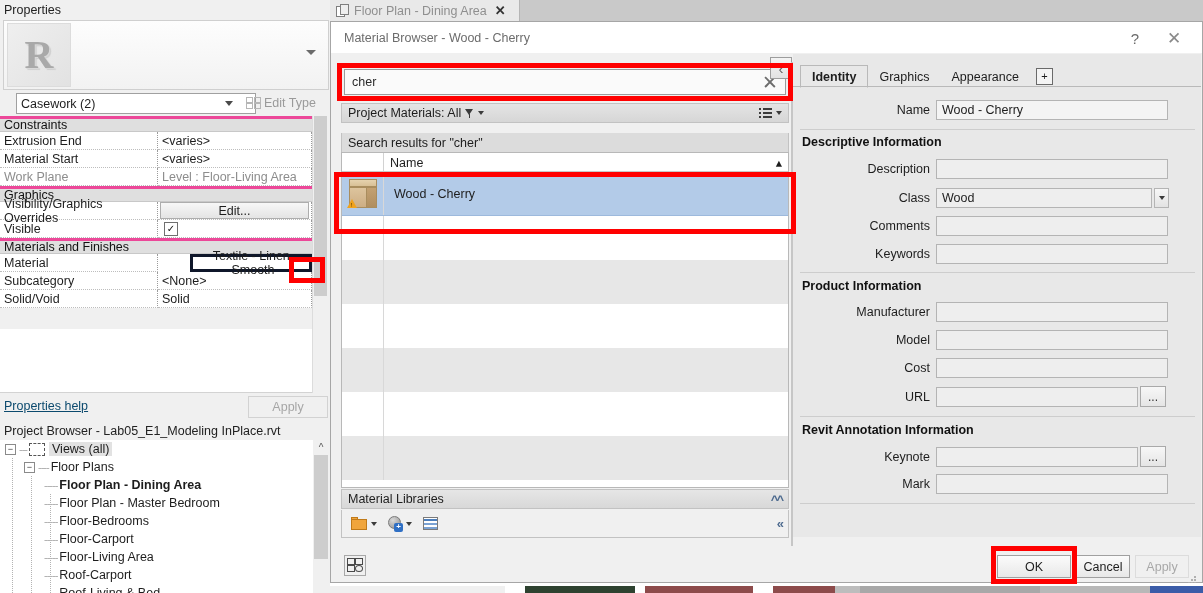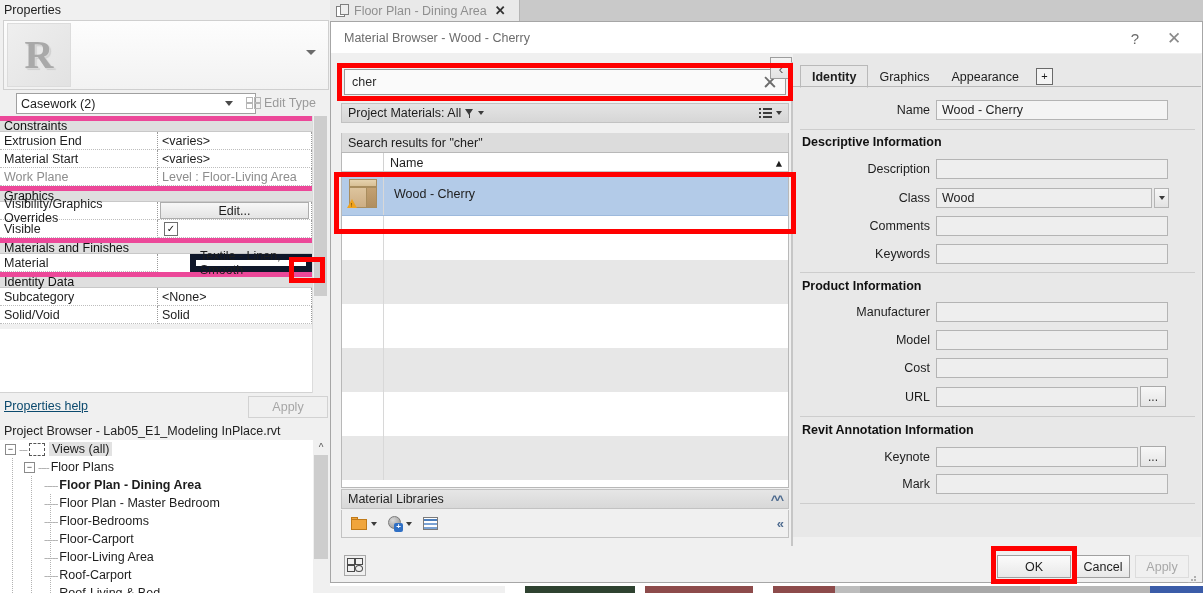--- a/index.html
+++ b/index.html
@@ -29,38 +29,38 @@
      border-left:4px solid transparent;border-right:4px solid transparent;border-top:5px solid #4a4a4a;}
   #edit-type{left:246px;top:94px;height:18px;display:flex;align-items:center;gap:4px;color:#9a9a9a;font-size:12.5px;}
   .et-ico{width:14px;height:12px;position:relative;}
   .et-ico i{position:absolute;border:1px solid #b6b6b6;display:block;}
   .et-ico i:nth-child(1){left:0;top:0;width:5px;height:4px;}
   .et-ico i:nth-child(2){left:8px;top:0;width:5px;height:4px;}
   .et-ico i:nth-child(3){left:0;top:6px;width:5px;height:4px;}
   .et-ico i:nth-child(4){left:8px;top:6px;width:5px;height:4px;}
   
   #pgrid{left:0;top:116px;width:326px;}
-  .pgroup{height:16px;background:#dfdfdf;border-top:5px solid #ec4899;border-bottom:1px solid #c8c8c8;
+  .pgroup{height:16px;background:#dfdfdf;border-top:3px solid #ec4899;border-bottom:1px solid #c8c8c8;
      display:flex;align-items:center;justify-content:space-between;padding:0 6px 0 4px;
      font-size:12.5px;color:#111;box-sizing:border-box;}
   .chev{font-size:11px;color:#4a4a4a;line-height:1;}
   .prow{height:18px;display:flex;align-items:stretch;background:#fff;box-sizing:border-box;}
   .pname{width:158px;padding-left:4px;display:flex;align-items:center;font-size:12.5px;
      border-right:1px dotted #9a9a9a;border-bottom:1px dotted #bdbdbd;box-sizing:border-box;}
   .pval{flex:1;padding-left:4px;display:flex;align-items:center;font-size:12.5px;
-     border-bottom:1px dotted #bdbdbd;border-right:1px dotted #9a9a9a;box-sizing:border-box;}
+     border-bottom:1px dotted #bdbdbd;border-right:1px dotted #9a9a9a;box-sizing:border-box;text-align:center;}
   .pend{width:14px;border-bottom:1px dotted #bdbdbd;box-sizing:border-box;background:#fff;
      display:flex;align-items:center;justify-content:center;}
   .pend .sq{width:10px;height:12px;border:1px solid #b2b2b2;background:#f2f2f2;}
   .dim{color:#8d8d8d;}
   .cbx{width:12px;height:12px;border:1px solid #6f6f6f;background:#fff;display:inline-flex;
      align-items:center;justify-content:center;font-size:10px;color:#111;line-height:1;margin-left:2px;}
   .editbtn{flex:1;margin:1px 2px;height:15px;background:linear-gradient(180deg,#f7f7f7,#e4e4e4);
      border:1px solid #adadad;display:flex;align-items:center;justify-content:center;font-size:12.5px;}
-  #matrow .pval{border:6px solid #0f172a;background:#fff;margin-left:32px;}
+  #matrow .pval{border:3px solid #0f172a;background:#fff;margin-left:32px;}
   #props-blank{left:0;top:329px;width:326px;height:63px;background:#fff;border-bottom:1px solid #d3d3d3;}
   #props-foot{left:0;top:393px;width:330px;height:27px;background:#f0f0f0;}
   #props-help{left:4px;top:399px;font-size:12.5px;color:#0c4a6e;text-decoration:underline;}
   #apply-btn{left:248px;top:396px;width:78px;height:20px;background:#f0f0f0;border:1px solid #d2d2d2;
      color:#a6a6a6;font-size:12.5px;display:flex;align-items:center;justify-content:center;}
   
   #props-sb{left:312px;top:116px;width:15px;height:277px;background:#f0f0f0;border-left:1px solid #dcdcdc;}
   #props-sb .thumb{position:absolute;left:1px;top:0;width:13px;height:180px;background:#cdcdcd;}
   
   #pb-panel{left:0;top:420px;width:330px;height:173px;background:#f0f0f0;}
@@ -286,24 +286,20 @@
     <span class="chev">^</span>
   </div>
   <div class="prow" id="matrow">
     <div class="pname">Material</div>
     <div class="pval">Textile - Linen, Smooth</div>
     <div class="pend">
         <span class="sq" style="background:#fff"></span>
       </div>
   </div>
 
-  <div class="pgroup">
-    <span>Identity Data</span>
-    <span class="chev">^</span>
-  </div>
   <div class="prow">
     <div class="pname">Subcategory</div>
     <div class="pval">&lt;None&gt;</div>
     <div class="pend"></div>
   </div>
   <div class="prow">
     <div class="pname">Solid/Void</div>
     <div class="pval">Solid</div>
     <div class="pend"></div>
   </div>

